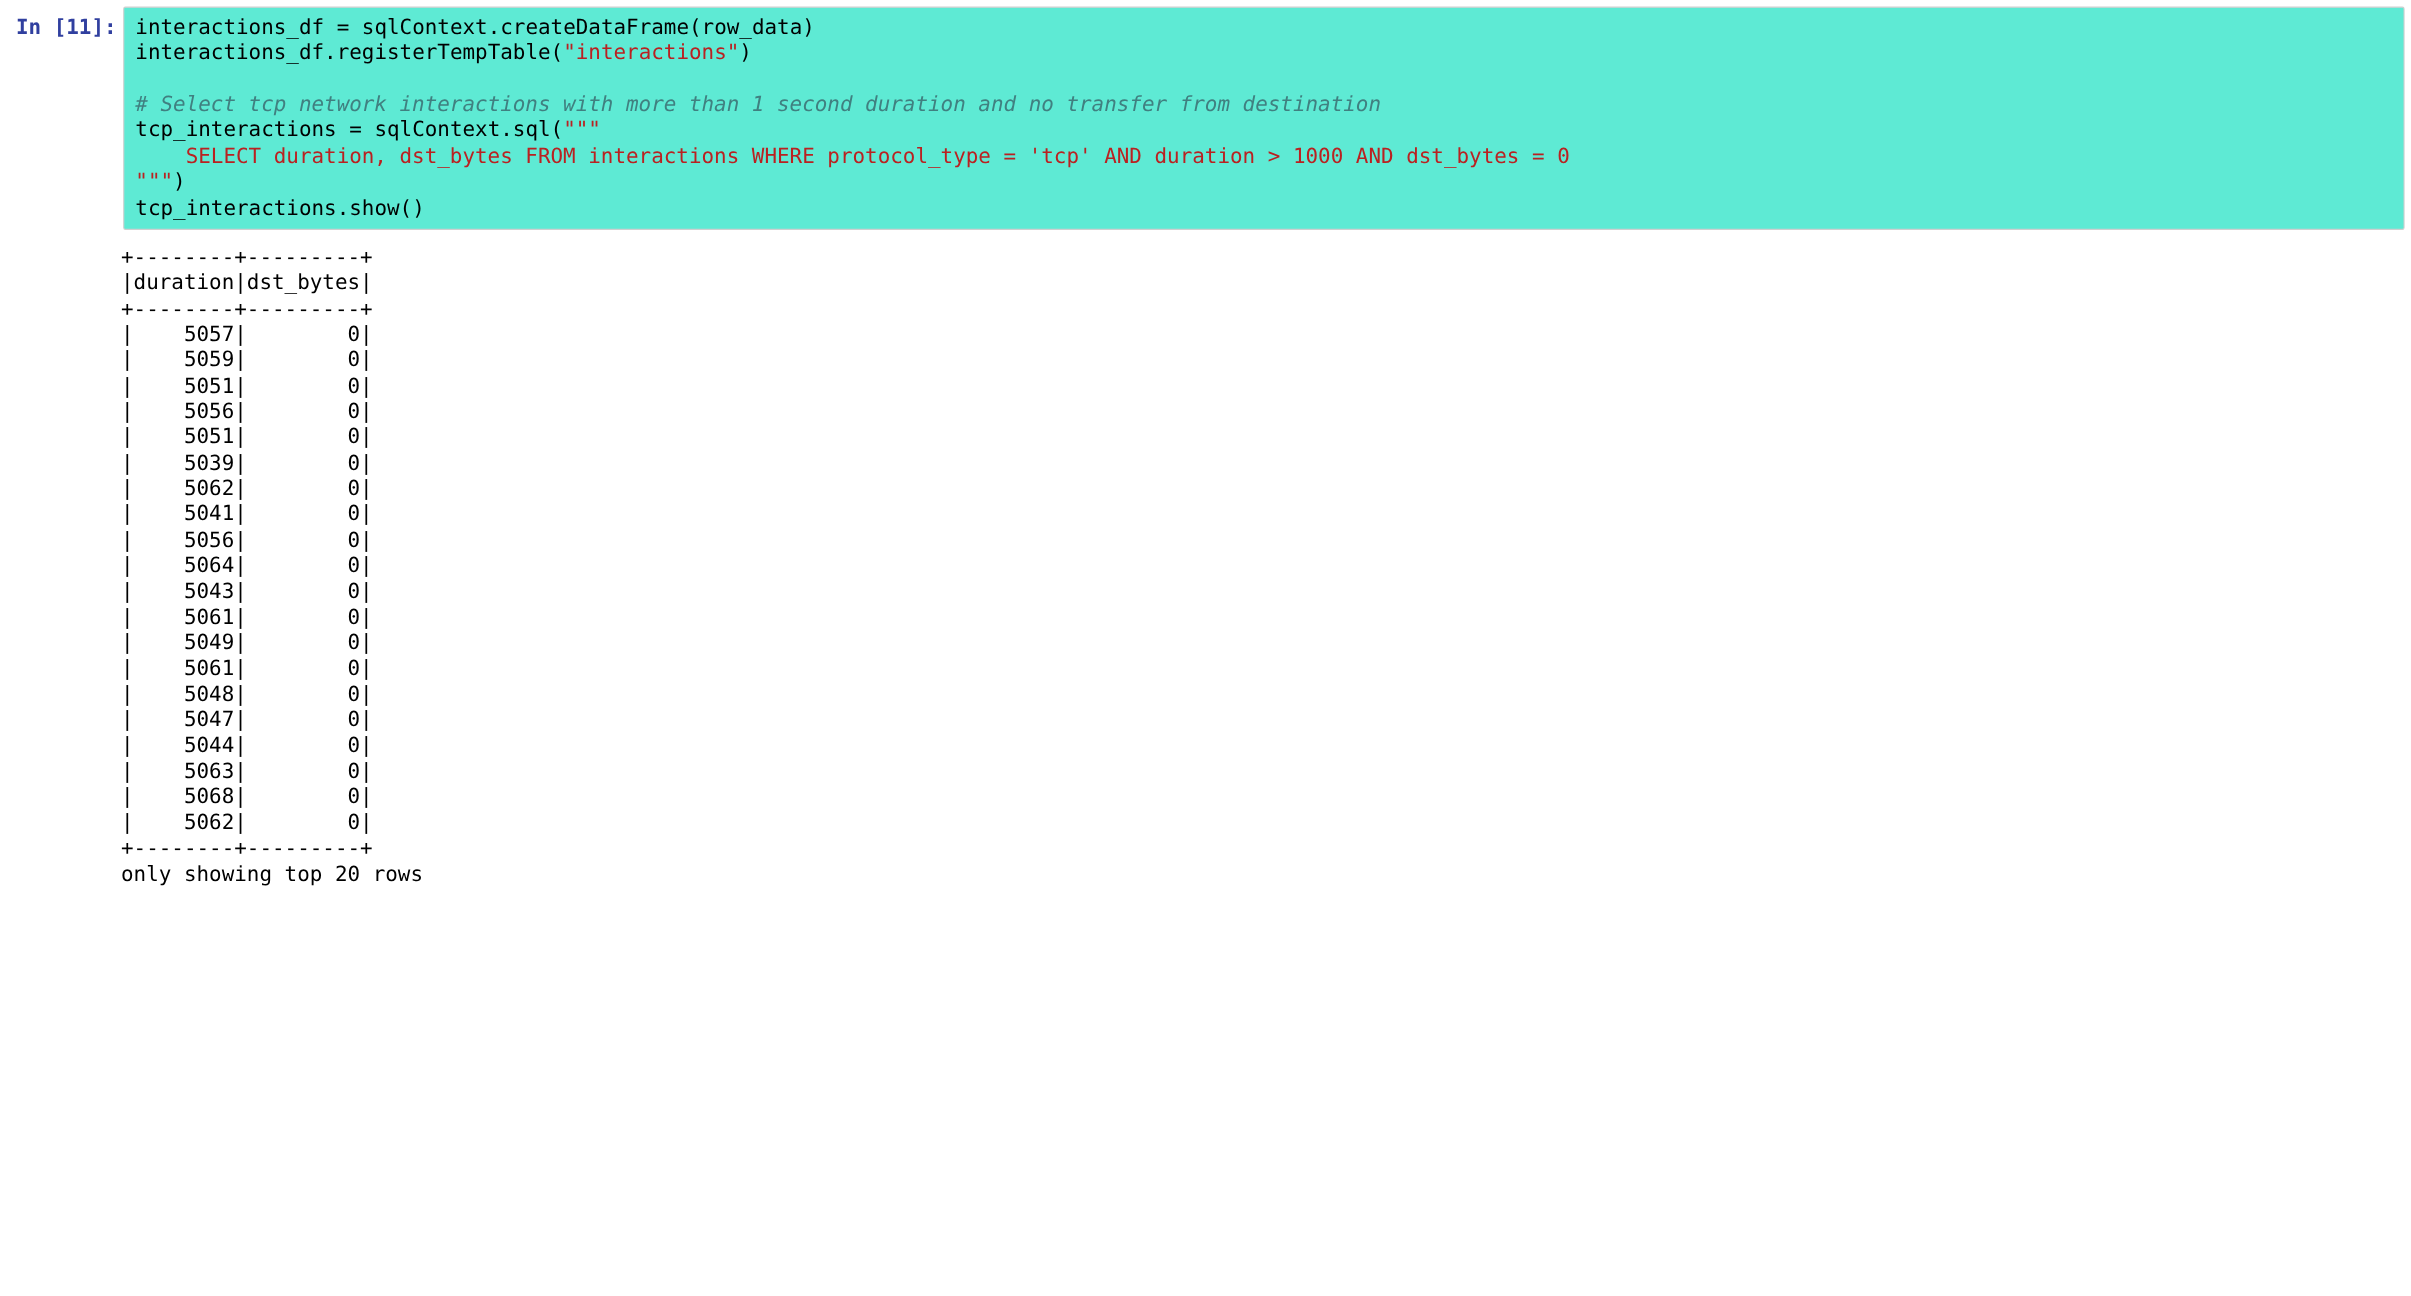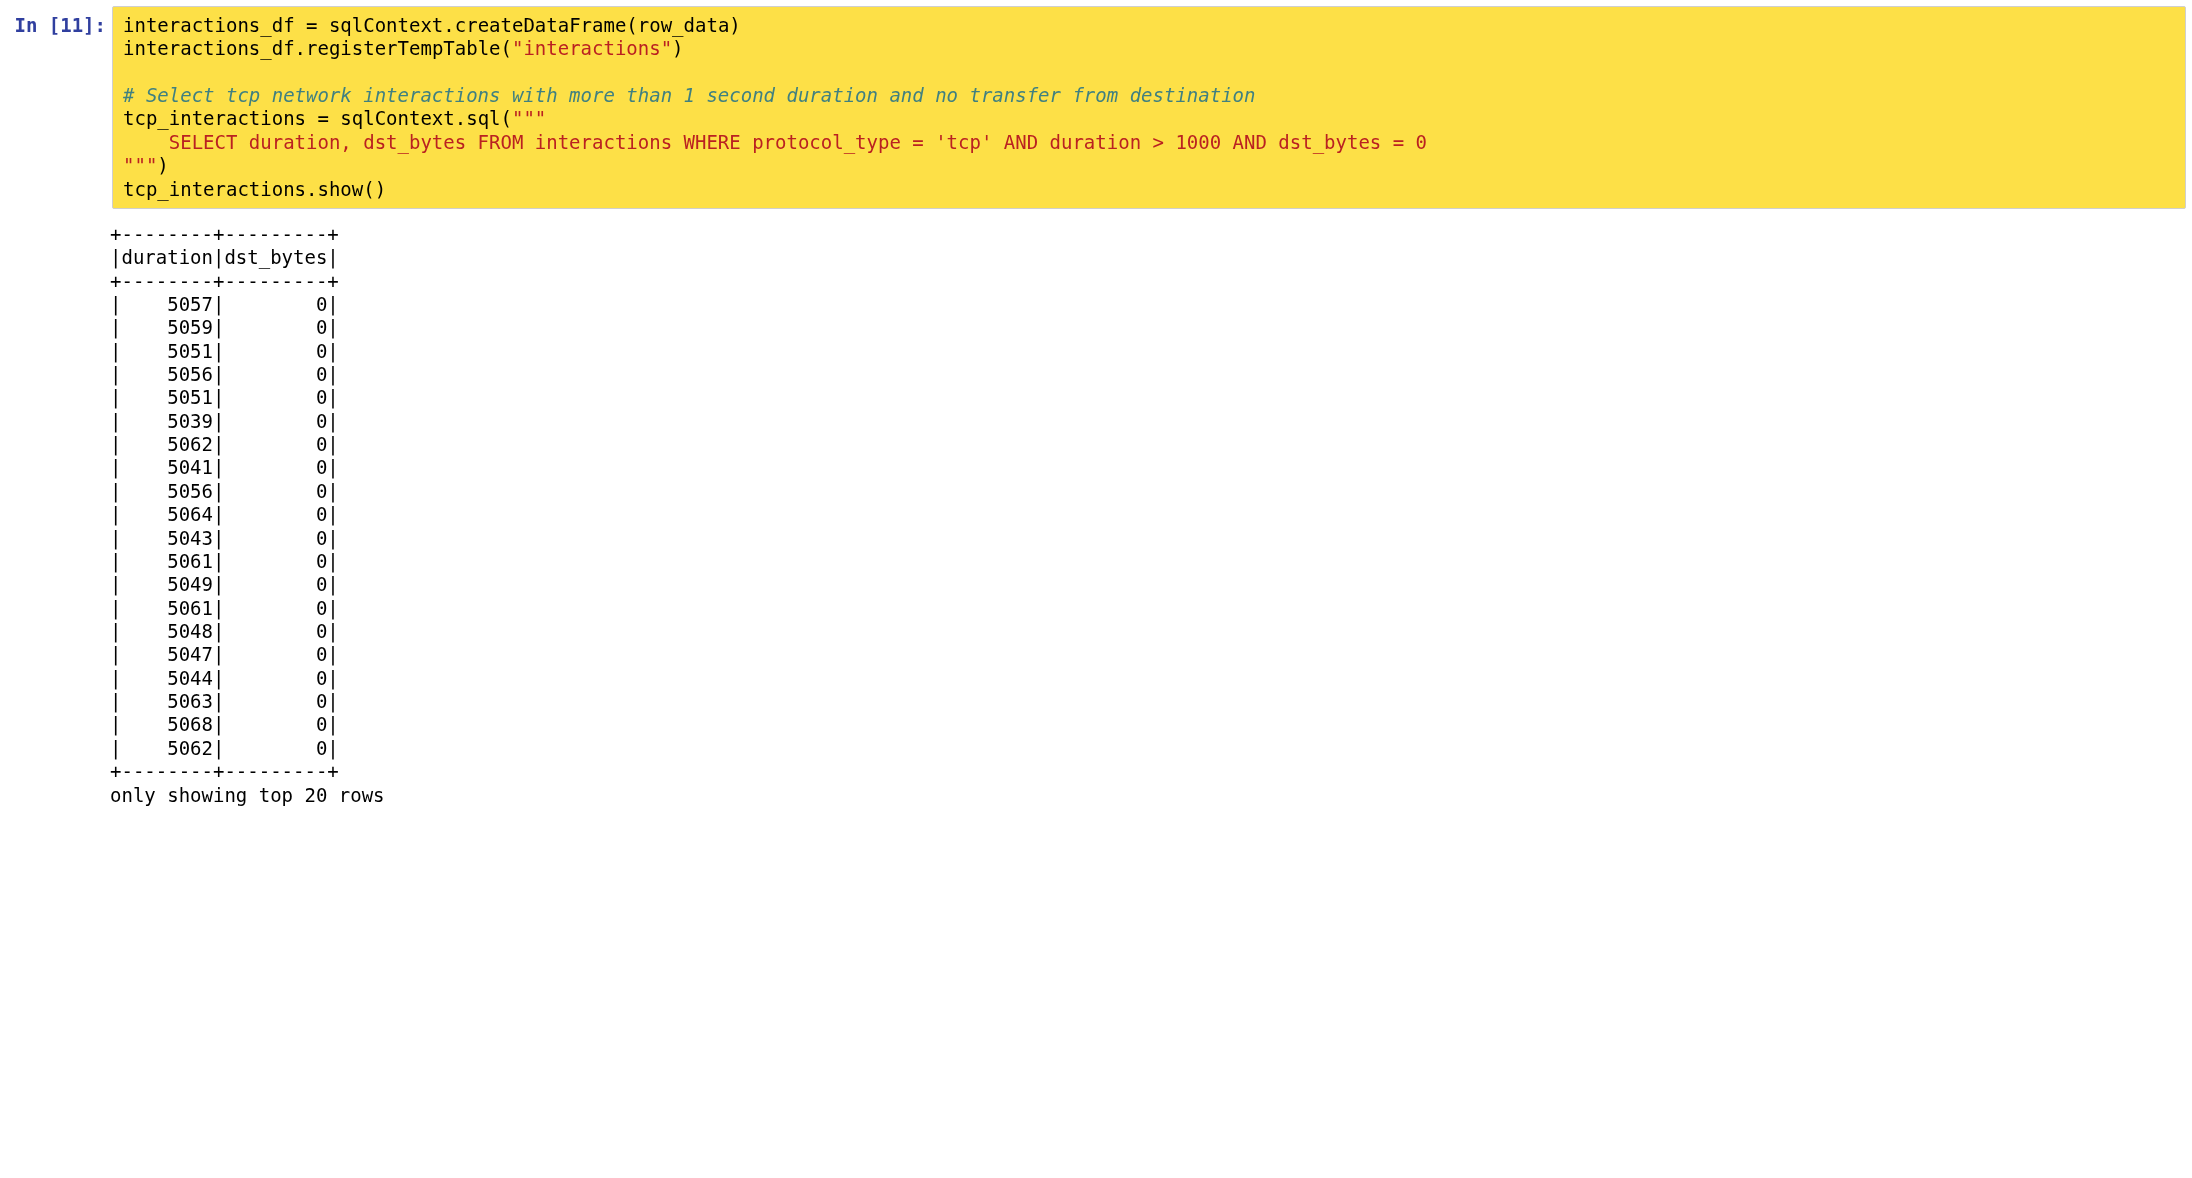--- a/index.html
+++ b/index.html
@@ -21,21 +21,21 @@
     text-align: right;
     padding: 8px 6px 0 0;
     color: #303F9F;
     font-weight: bold;
     white-space: pre;
   }
   .prompt .num { color: #303F9F; }
   .code-area {
     flex: 1 1 auto;
     border: 1px solid #cfcfcf;
-    background: #fde047;
+    background: #5eead4;
     border-radius: 2px;
     padding: 7px 10px 7px 10px;
     overflow-x: auto;
   }
   pre {
     margin: 0;
     white-space: pre;
     font-family: inherit;
     font-size: inherit;
     line-height: inherit;

